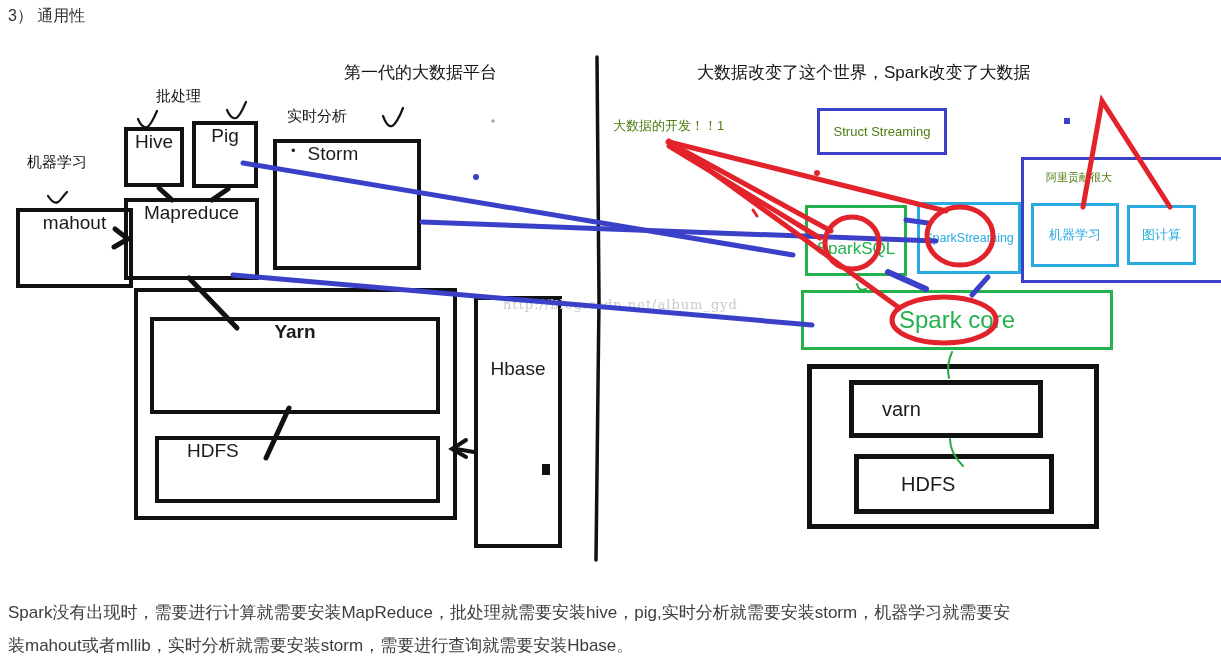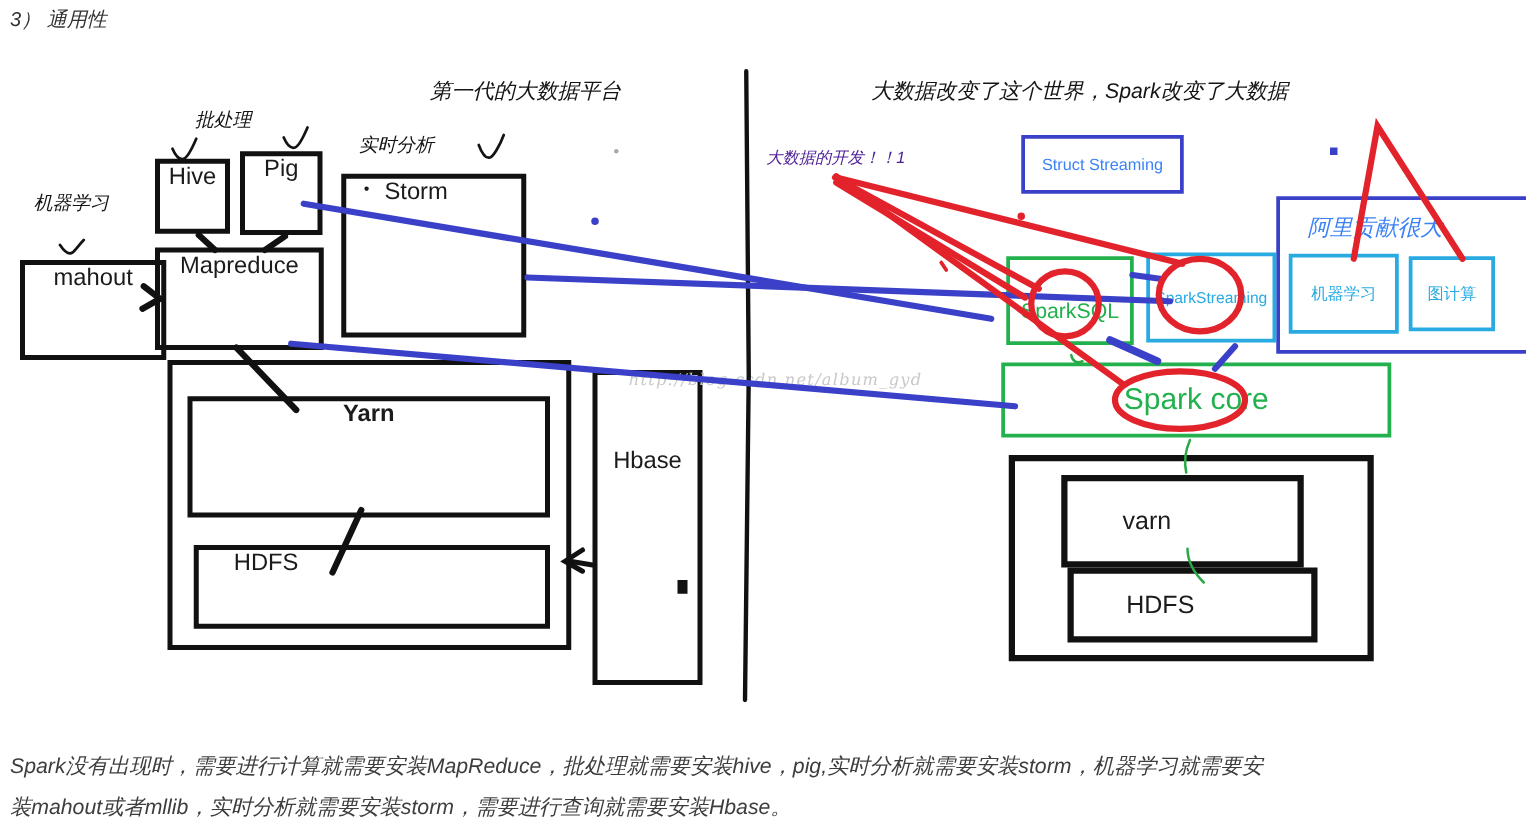--- a/index.html
+++ b/index.html
@@ -9,25 +9,25 @@
   }
   
   .bbox{position:absolute;border:4px solid #111;box-sizing:border-box;background:transparent;
         display:flex;align-items:flex-start;justify-content:center;font-size:19px;color:#1b1b1b;}
   
   .bbox5{position:absolute;border:5px solid #111;box-sizing:border-box;background:transparent;
         display:flex;align-items:center;font-size:20px;color:#1b1b1b;}
   
   .cbox{position:absolute;border:3px solid;box-sizing:border-box;background:transparent;
         display:flex;align-items:center;justify-content:center;}
-  .lbl{position:absolute;white-space:nowrap;font-style:italic;}
-  .blue{color:#3b82f6;border-color:#3a40c8;}
+  .lbl{position:absolute;white-space:nowrap;}
+  .blue{color:#4d7c0f;border-color:#3a40c8;}
   .cyan{color:#29abe2;border-color:#29abe2;}
   .green{color:#22b14c;border-color:#22b14c;}
-  .violet{color:#4c1d95;}
+  .violet{color:#4d7c0f;}
   .overlay{position:absolute;left:0;top:0;width:1221px;height:665px;pointer-events:none;}
   .watermark{font-family:"DejaVu Serif","Liberation Serif",serif;color:#c9c9c9;font-size:13px;letter-spacing:1px;}
   .footer{font-size:17px;color:#3d3d3d;}
   .title{font-size:17px;color:#141414;margin-left:39px;}
   .small-cn{font-size:15px;color:#141414;}
 </style>
 </head>
 <body>
 
 <div class="stage">
@@ -71,41 +71,41 @@
   <div class="lbl watermark" style="left:503px;top:297px;">http://blog.csdn.net/album_gyd</div>
 
   <div class="lbl title" style="left:658px;top:61px;">大数据改变了这个世界，Spark改变了大数据</div>
   <div class="lbl violet" style="left:613px;top:117px;font-size:13px;">大数据的开发！！1</div>
 
   <div class="cbox blue" style="left:817px;top:108px;width:130px;height:47px;font-size:13px;">
     <span>Struct Streaming</span>
   </div>
 
   <div class="cbox blue" style="left:1021px;top:157px;width:210px;height:126px;"></div>
-  <div class="lbl blue" style="left:1046px;top:170px;font-size:18px;">阿里贡献很大</div>
+  <div class="lbl blue" style="left:1046px;top:170px;font-size:11px;">阿里贡献很大</div>
   <div class="cbox cyan" style="left:1031px;top:203px;width:88px;height:64px;font-size:13px;">
     <span>机器学习</span>
   </div>
   <div class="cbox cyan" style="left:1127px;top:205px;width:69px;height:60px;font-size:13px;">
     <span>图计算</span>
   </div>
 
   <div class="cbox green" style="left:805px;top:205px;width:102px;height:71px;font-size:17px;align-items:flex-end;padding-bottom:14px;">
     <span>SparkSQL</span>
   </div>
   <div class="cbox cyan" style="left:917px;top:202px;width:104px;height:72px;font-size:12.5px;">
     <span>SparkStreaming</span>
   </div>
 
   <div class="cbox green" style="left:801px;top:290px;width:312px;height:60px;font-size:24px;">
     <span>Spark core</span>
   </div>
 
   <div class="bbox5" style="left:807px;top:364px;width:292px;height:165px;"></div>
-  <div class="bbox5" style="left:849px;top:380px;width:194px;height:74px;padding-left:44px;">
+  <div class="bbox5" style="left:849px;top:380px;width:194px;height:58px;padding-left:28px;">
     <span>varn</span>
   </div>
   <div class="bbox5" style="left:854px;top:454px;width:200px;height:60px;padding-left:42px;">
     <span>HDFS</span>
   </div>
 
   <div class="lbl footer" style="left:8px;top:601px;">Spark没有出现时，需要进行计算就需要安装MapReduce，批处理就需要安装hive，pig,实时分析就需要安装storm，机器学习就需要安</div>
   <div class="lbl footer" style="left:8px;top:634px;">装mahout或者mllib，实时分析就需要安装storm，需要进行查询就需要安装Hbase。</div>
 
   <svg class="overlay" viewBox="0 0 1221 665">

